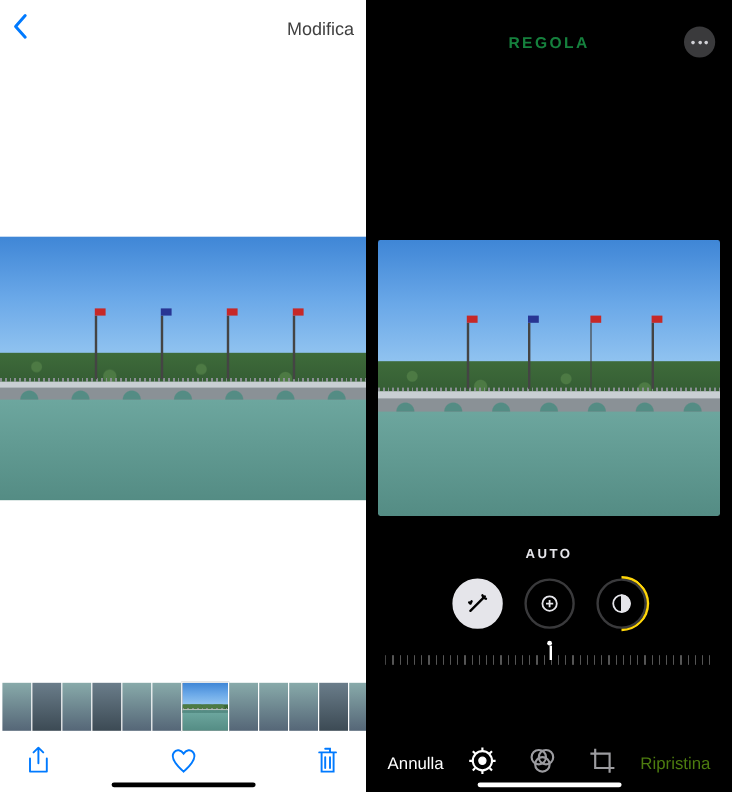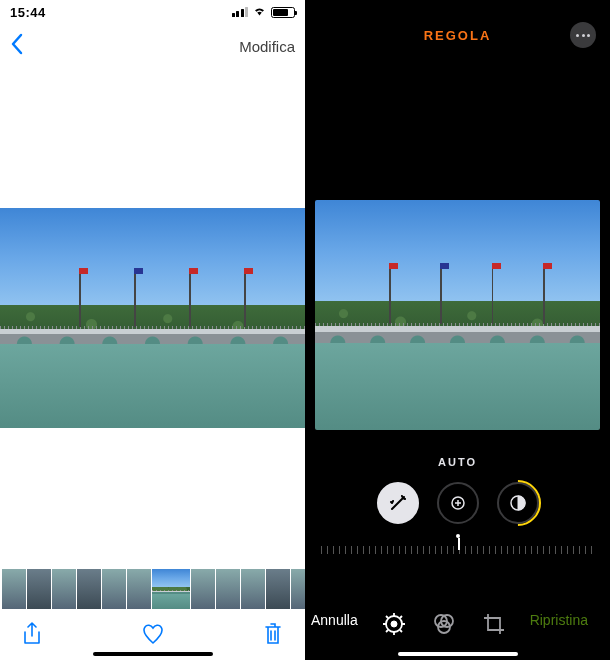--- a/index.html
+++ b/index.html
@@ -54,73 +54,54 @@
   .thumb.sel { flex:0 0 38px; outline:1px solid #fff; box-shadow:0 0 0 1px #999; }
   .thumb.tall{background:linear-gradient(#6a7d8a,#3c4a54)}
   .thumb.mix{background:linear-gradient(#8aa, #567)}
 
   .toolbar { height: 48px; display:flex; justify-content:space-between; align-items:center; padding:0 22px; }
   .tb-btn { color:#007aff; }
   .home-ind { position:absolute; bottom:4px; left:50%; transform:translateX(-50%); width:120px; height:4px; background:#000; border-radius:3px; }
 
   
   .r-nav { height: 70px; display:flex; align-items:center; justify-content:center; position:relative; }
-  .r-title { color:#f97316; font-size:13px; letter-spacing:2px; font-weight:600; }
+  .r-title { color:#15803d; font-size:13px; letter-spacing:2px; font-weight:600; }
   .r-more { position:absolute; right:14px; width:26px; height:26px; border-radius:50%; background:#3a3a3c; display:flex; align-items:center; justify-content:center; gap:2.5px; }
   .r-more span { width:3px; height:3px; border-radius:50%; background:#d1d1d6; }
 
   .r-photo-wrap { padding: 0 10px; display:flex; align-items:center; justify-content:center; flex:0 0 auto; margin-top:130px; }
   .r-photo-wrap .photo { border-radius:2px; }
 
   .adj-label { color:#e5e5ea; font-size:11px; letter-spacing:2px; text-align:center; margin-top:26px; font-weight:600; }
 
   .dials { display:flex; justify-content:center; gap:18px; margin-top:14px; }
   .dial { width:42px; height:42px; border-radius:50%; border:2px solid #3a3a3c; display:flex; align-items:center; justify-content:center; position:relative; }
   .dial.sel { background:#e5e5ea; border-color:#e5e5ea; }
   .dial.sel svg { stroke:#000; fill:#000; }
   .dial svg { stroke:#e5e5ea; fill:#e5e5ea; }
   .dial.ring::before { content:""; position:absolute; inset:-4px; border:2px solid #ffd60a; border-radius:50%; border-left-color:transparent; border-bottom-color:transparent; transform:rotate(45deg); }
 
   .slider-track { height:26px; margin-top:10px; position:relative; display:flex; align-items:center; justify-content:center; }
   .ticks { position:absolute; left:16px; right:16px; top:12px; height:8px; background: repeating-linear-gradient(90deg,#555 0 1px,transparent 1px 6px); }
   .slider-ind { width:2px; height:12px; background:#fff; position:absolute; top:4px; left:50%; }
   .slider-dot { position:absolute; top:0; left:50%; transform:translateX(-50%); width:4px; height:4px; border-radius:50%; background:#fff; }
 
-  .r-toolbar { position:absolute; bottom:0; left:0; right:16px; height:48px; display:flex; align-items:flex-start; justify-content:space-between; padding:0 6px; }
+  .r-toolbar { position:absolute; bottom:0; left:0; right:0; height:48px; display:flex; align-items:center; justify-content:space-between; padding:0 18px; }
   .r-tb-txt { color:#fff; font-size:14px; }
   .r-tb-txt.red { color:#4d7c0f; }
   .r-tb-icons { display:flex; gap:26px; }
   .r-tb-icons svg { stroke:#9c9ca0; }
   .r-tb-icons .active svg { stroke:#fff; fill:#fff; }
   .r-home-ind { position:absolute; bottom:4px; left:50%; transform:translateX(-50%); width:120px; height:4px; background:#fff; border-radius:3px; }
 </style>
 </head>
 <body>
 
 <div class="pane left">
 
-  <div class="status-bar">
-    <span class="status-time">15:44</span>
-    <div class="status-icons">
-      <div class="signal">
-          <span></span>
-          <span></span>
-          <span></span>
-          <span></span>
-        </div>
-      <div class="wifi">
-        <svg viewBox="0 0 20 16">
-            <path d="M10 14 L7 10 Q10 8 13 10 Z M4 7 Q10 2 16 7 L14 9 Q10 5 6 9 Z" fill="#000"></path>
-          </svg>
-      </div>
-      <div class="battery">
-          <div></div>
-        </div>
-    </div>
-  </div>
 
   <div class="nav-bar">
     <div class="back-chev">
       <svg width="14" height="22" viewBox="0 0 14 22">
           <path d="M11 2 L3 11 L11 20" stroke="#007aff" stroke-width="2.5" fill="none" stroke-linecap="round" stroke-linejoin="round"></path>
         </svg>
     </div>
     <div class="nav-edit">Modifica</div>
   </div>
 

